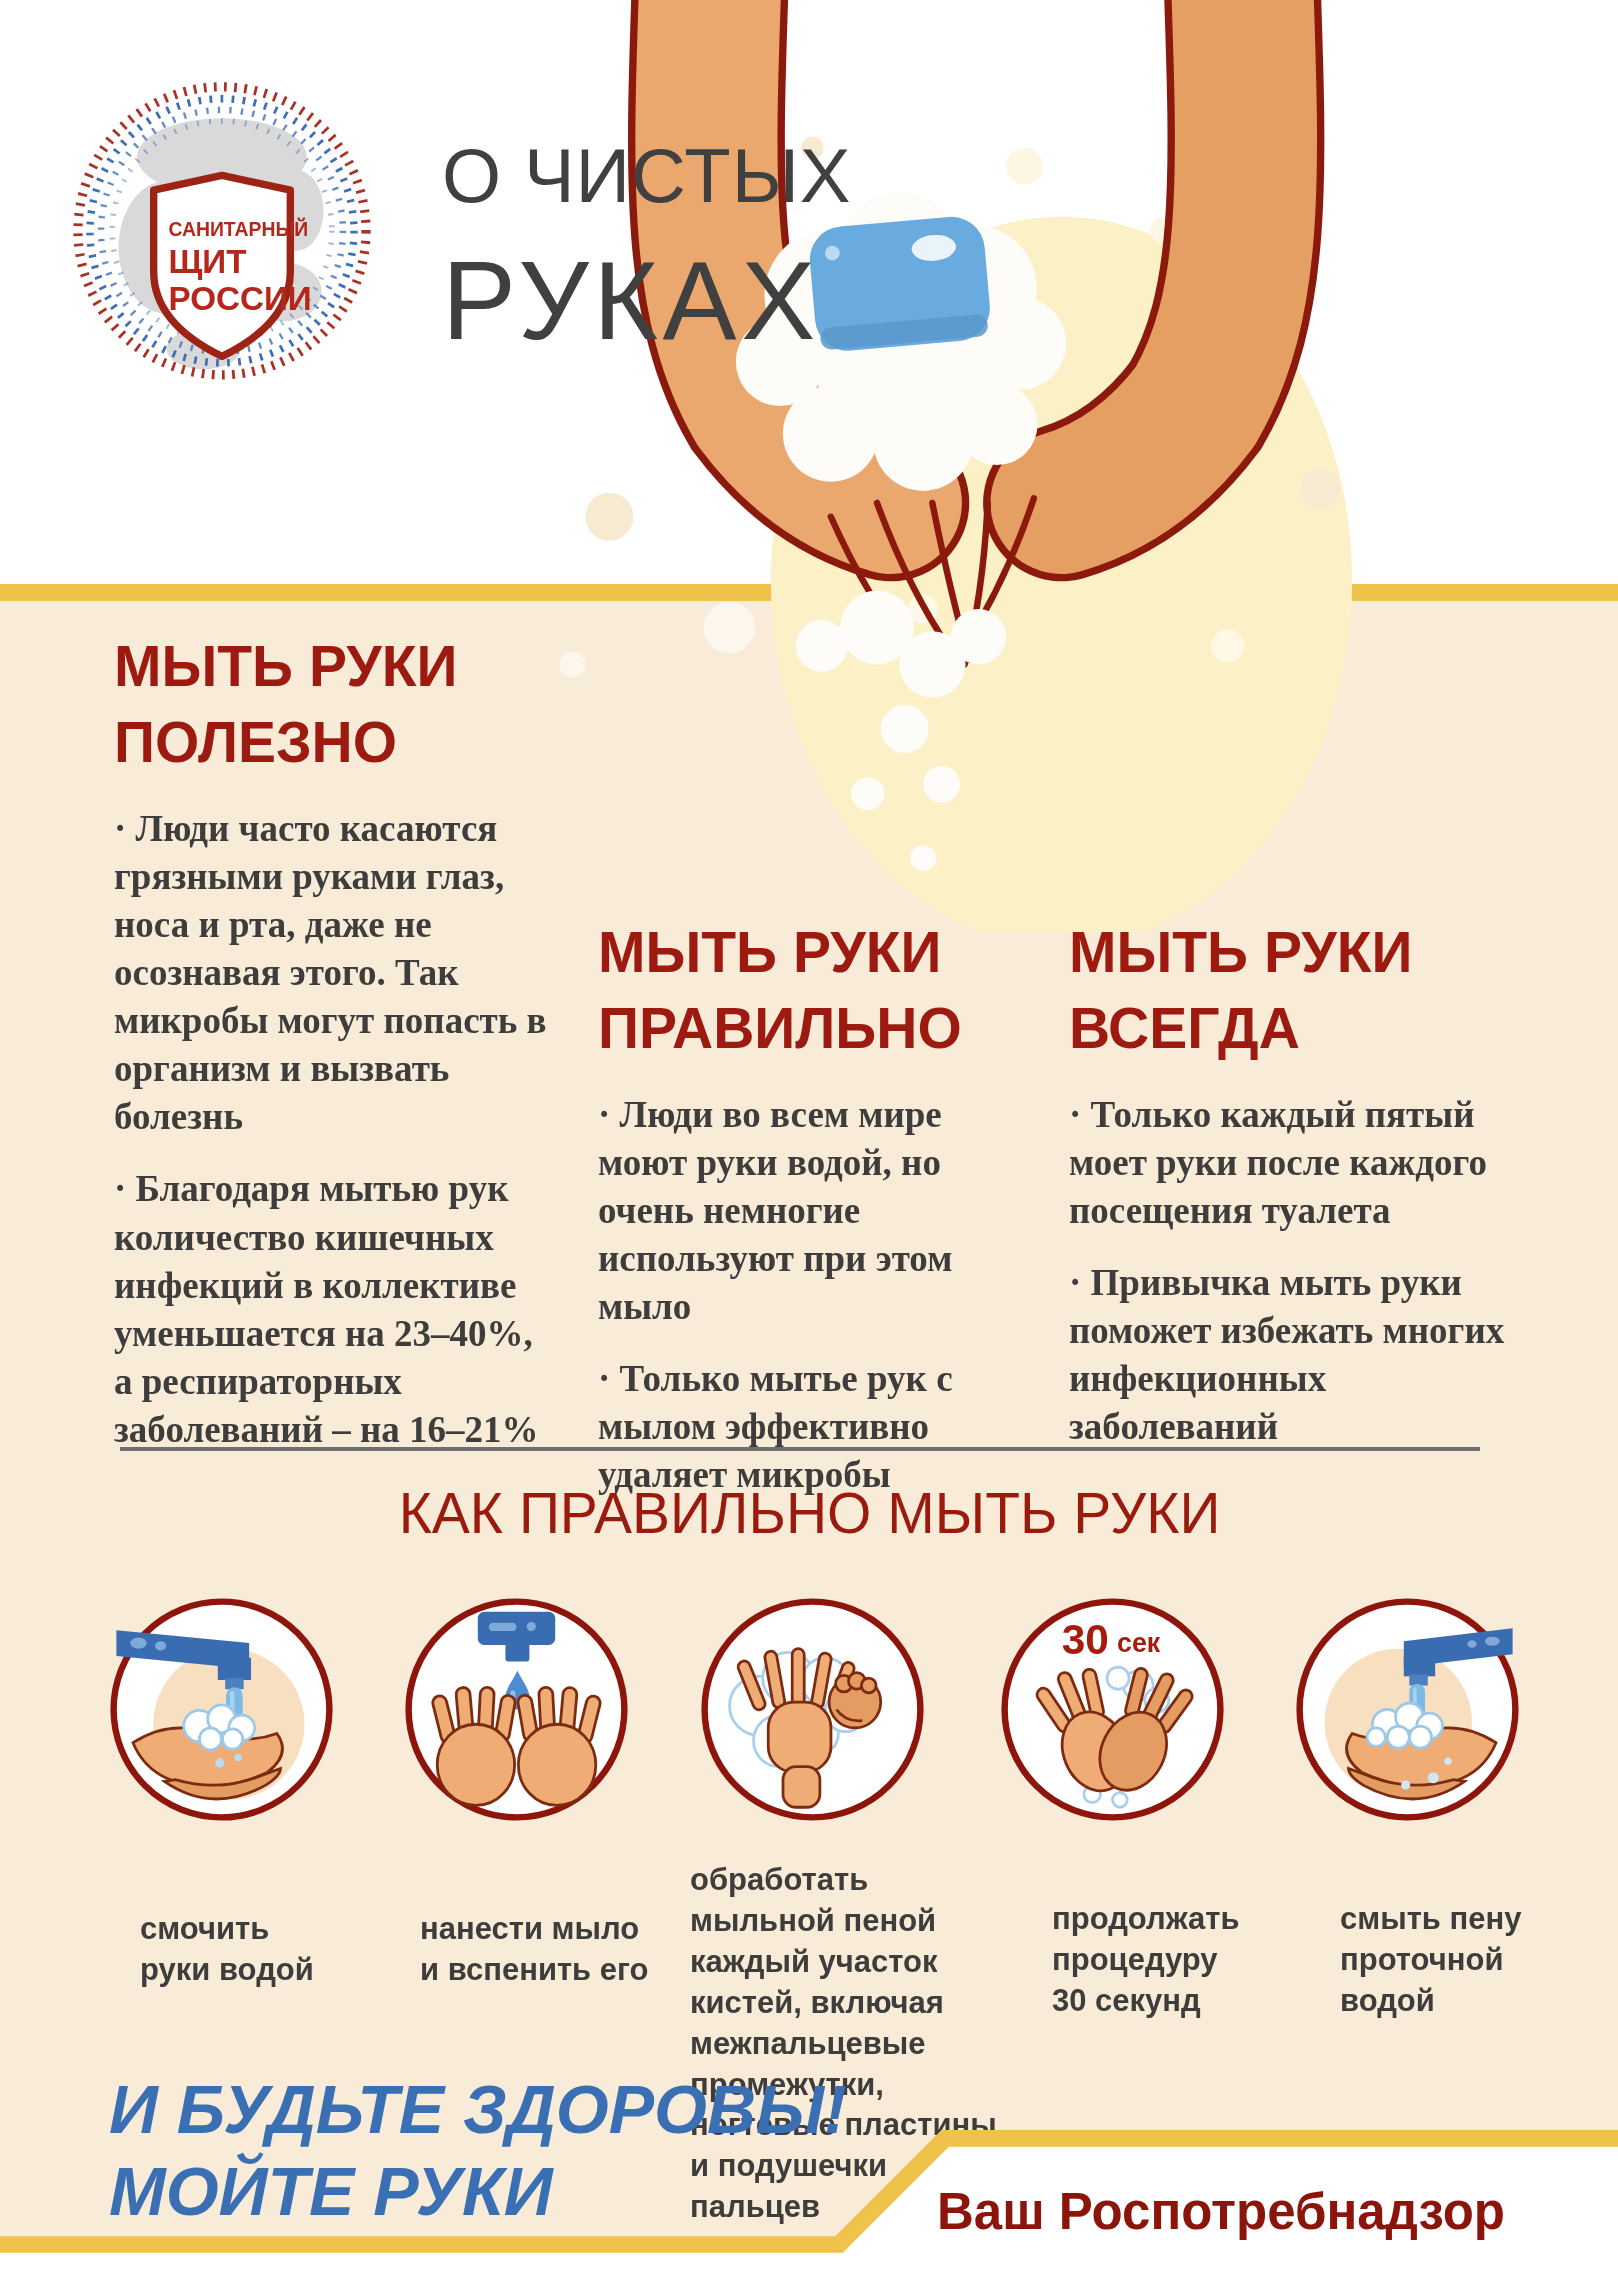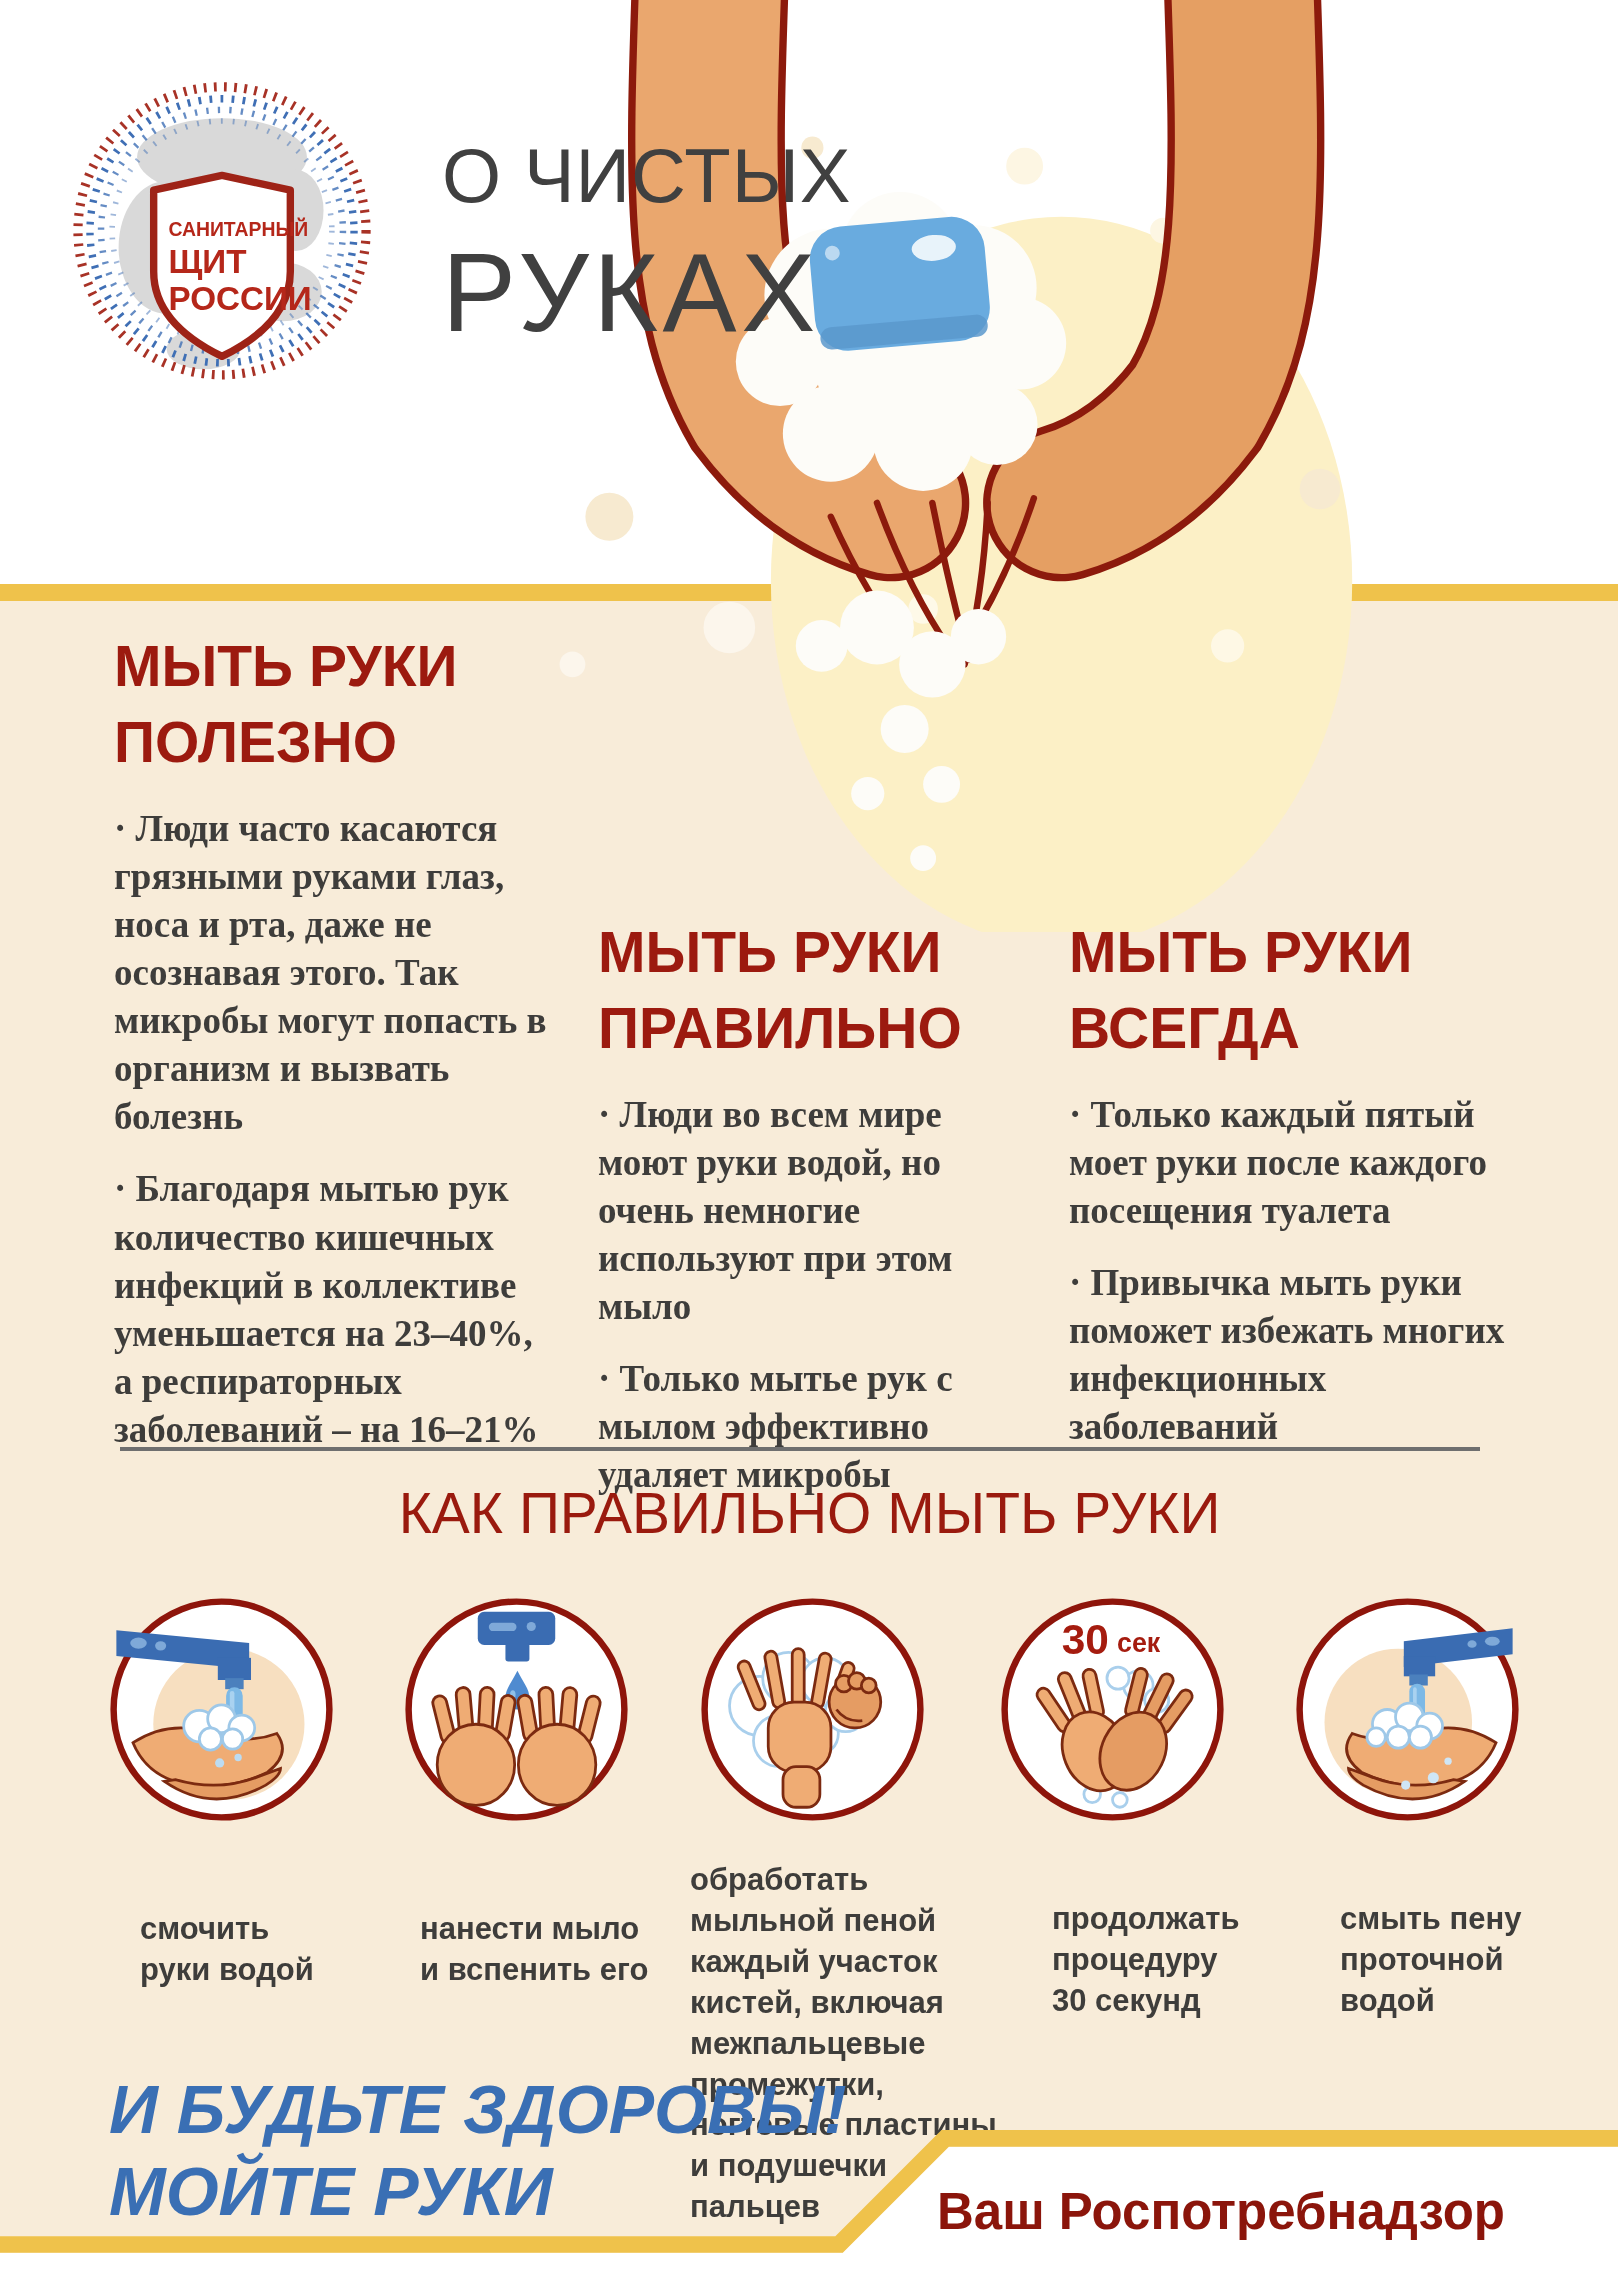--- a/index.html
+++ b/index.html
@@ -8,21 +8,21 @@
     overflow:hidden;font-family:"Liberation Sans","DejaVu Sans",sans-serif;
   }
   .abs{position:absolute;}
   
   .bg-beige{left:0;top:601px;width:1619px;height:1689px;background:#f8ecd9;}
   .stripe-top{left:0;top:584px;width:1619px;height:16.6px;background:#efc24b;}
   
   .title{left:442px;top:138px;color:#404040;font-weight:normal;line-height:1;}
   .title .t1,.title .t2{font-size:76px;letter-spacing:0.9px;}
   .title .t2{margin-top:28px;}
-  .title .t3{font-size:111px;letter-spacing:4.6px;margin-top:24px;}
+  .title .t3{font-size:111px;letter-spacing:4.6px;margin-top:32px;}
   
   .col{color:#3e3d3b;}
   .col h2{margin:0 0 24px 0;color:#9c1a0f;font-size:57px;line-height:1.34;font-weight:bold;letter-spacing:0;}
   .col p{margin:0 0 24px 0;font-size:37px;line-height:1.3;font-weight:bold;color:#3e3d3b;font-family:Liberation Serif, serif;}
   .col p::before{content:"·  ";}
   .col1{left:114px;top:628px;width:434px;}
   .col2{left:598px;top:914px;width:434px;}
   .col3{left:1069px;top:914px;width:452px;}
   .divider{left:120px;top:1447px;width:1360px;height:3.7px;background:#6f6f6f;}
   .howto-heading{left:0;top:1480px;width:1619px;text-align:center;color:#9a1a0e;

